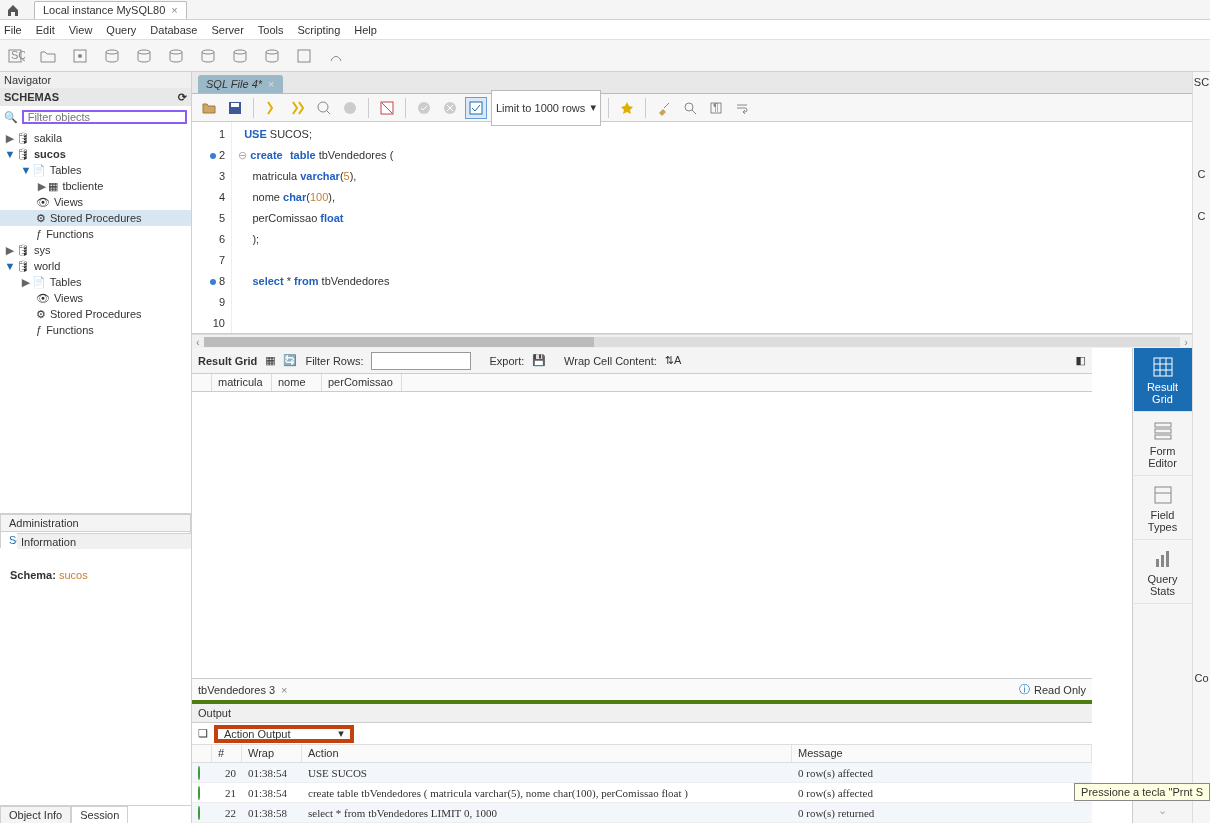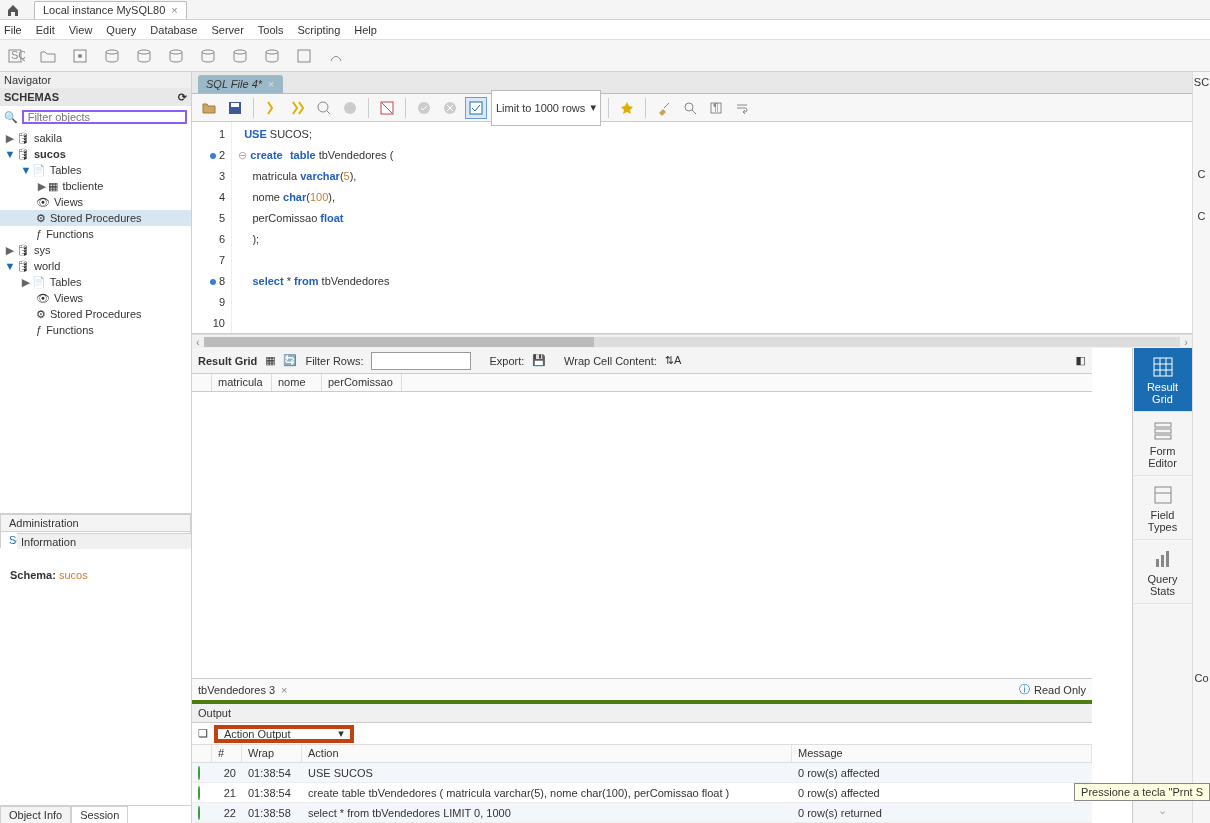--- a/index.html
+++ b/index.html
@@ -65,21 +65,21 @@
 .result-tabrow{height:22px;display:flex;align-items:center;justify-content:space-between;padding:0 6px;border-top:1px solid #ccc;background:#fafafa;}
 .result-tabrow .rtab{color:#1a6cb3;display:flex;align-items:center;gap:6px;}
 .result-tabrow .ro{display:flex;align-items:center;gap:4px;}
 .output-head{height:16px;background:#f0f0f0;border-top:4px solid #4d7c0f;border-bottom:1px solid #ccc;padding:9px 6px;display:flex;align-items:center;}
 .output-ctrl{height:22px;display:flex;align-items:center;padding:0 6px;gap:6px;border-bottom:1px solid #ddd;}
 .output-ctrl .sel{border:4px solid #c2410c;height:18px;width:140px;display:flex;align-items:center;justify-content:space-between;padding:0 6px;background:#fff;}
 .out-headrow{display:flex;height:18px;background:#fafafa;border-bottom:1px solid #ddd;}
 .out-headrow .oc{border-right:1px solid #e5e5e5;padding:2px 6px;}
 .out-row{display:flex;height:20px;align-items:center;border-bottom:1px solid #eee;}
 .out-row.alt{background:#f3f7fb;}
-.out-row .oc{padding:2px 6px;white-space:nowrap;overflow:hidden;}
+.out-row .oc{padding:2px 6px;white-space:nowrap;overflow:hidden;font-family:Liberation Serif, serif;}
 .ok-dot{width:12px;height:12px;border-radius:50%;background:#5fb85f;border:1px solid #3a9a3a;}
 .rightcol{width:18px;background:#f6f6f6;border-left:1px solid #ddd;display:flex;flex-direction:column;align-items:center;padding-top:4px;gap:30px;font-size:10px;}
 .tooltip-fake{position:absolute;right:0;bottom:22px;background:#ffffe1;border:1px solid #888;padding:2px 6px;font-size:11px;}
 svg{display:block;}
 </style>
 </head>
 <body>
 
 <div class="titlebar">
   <span class="home-icon">

